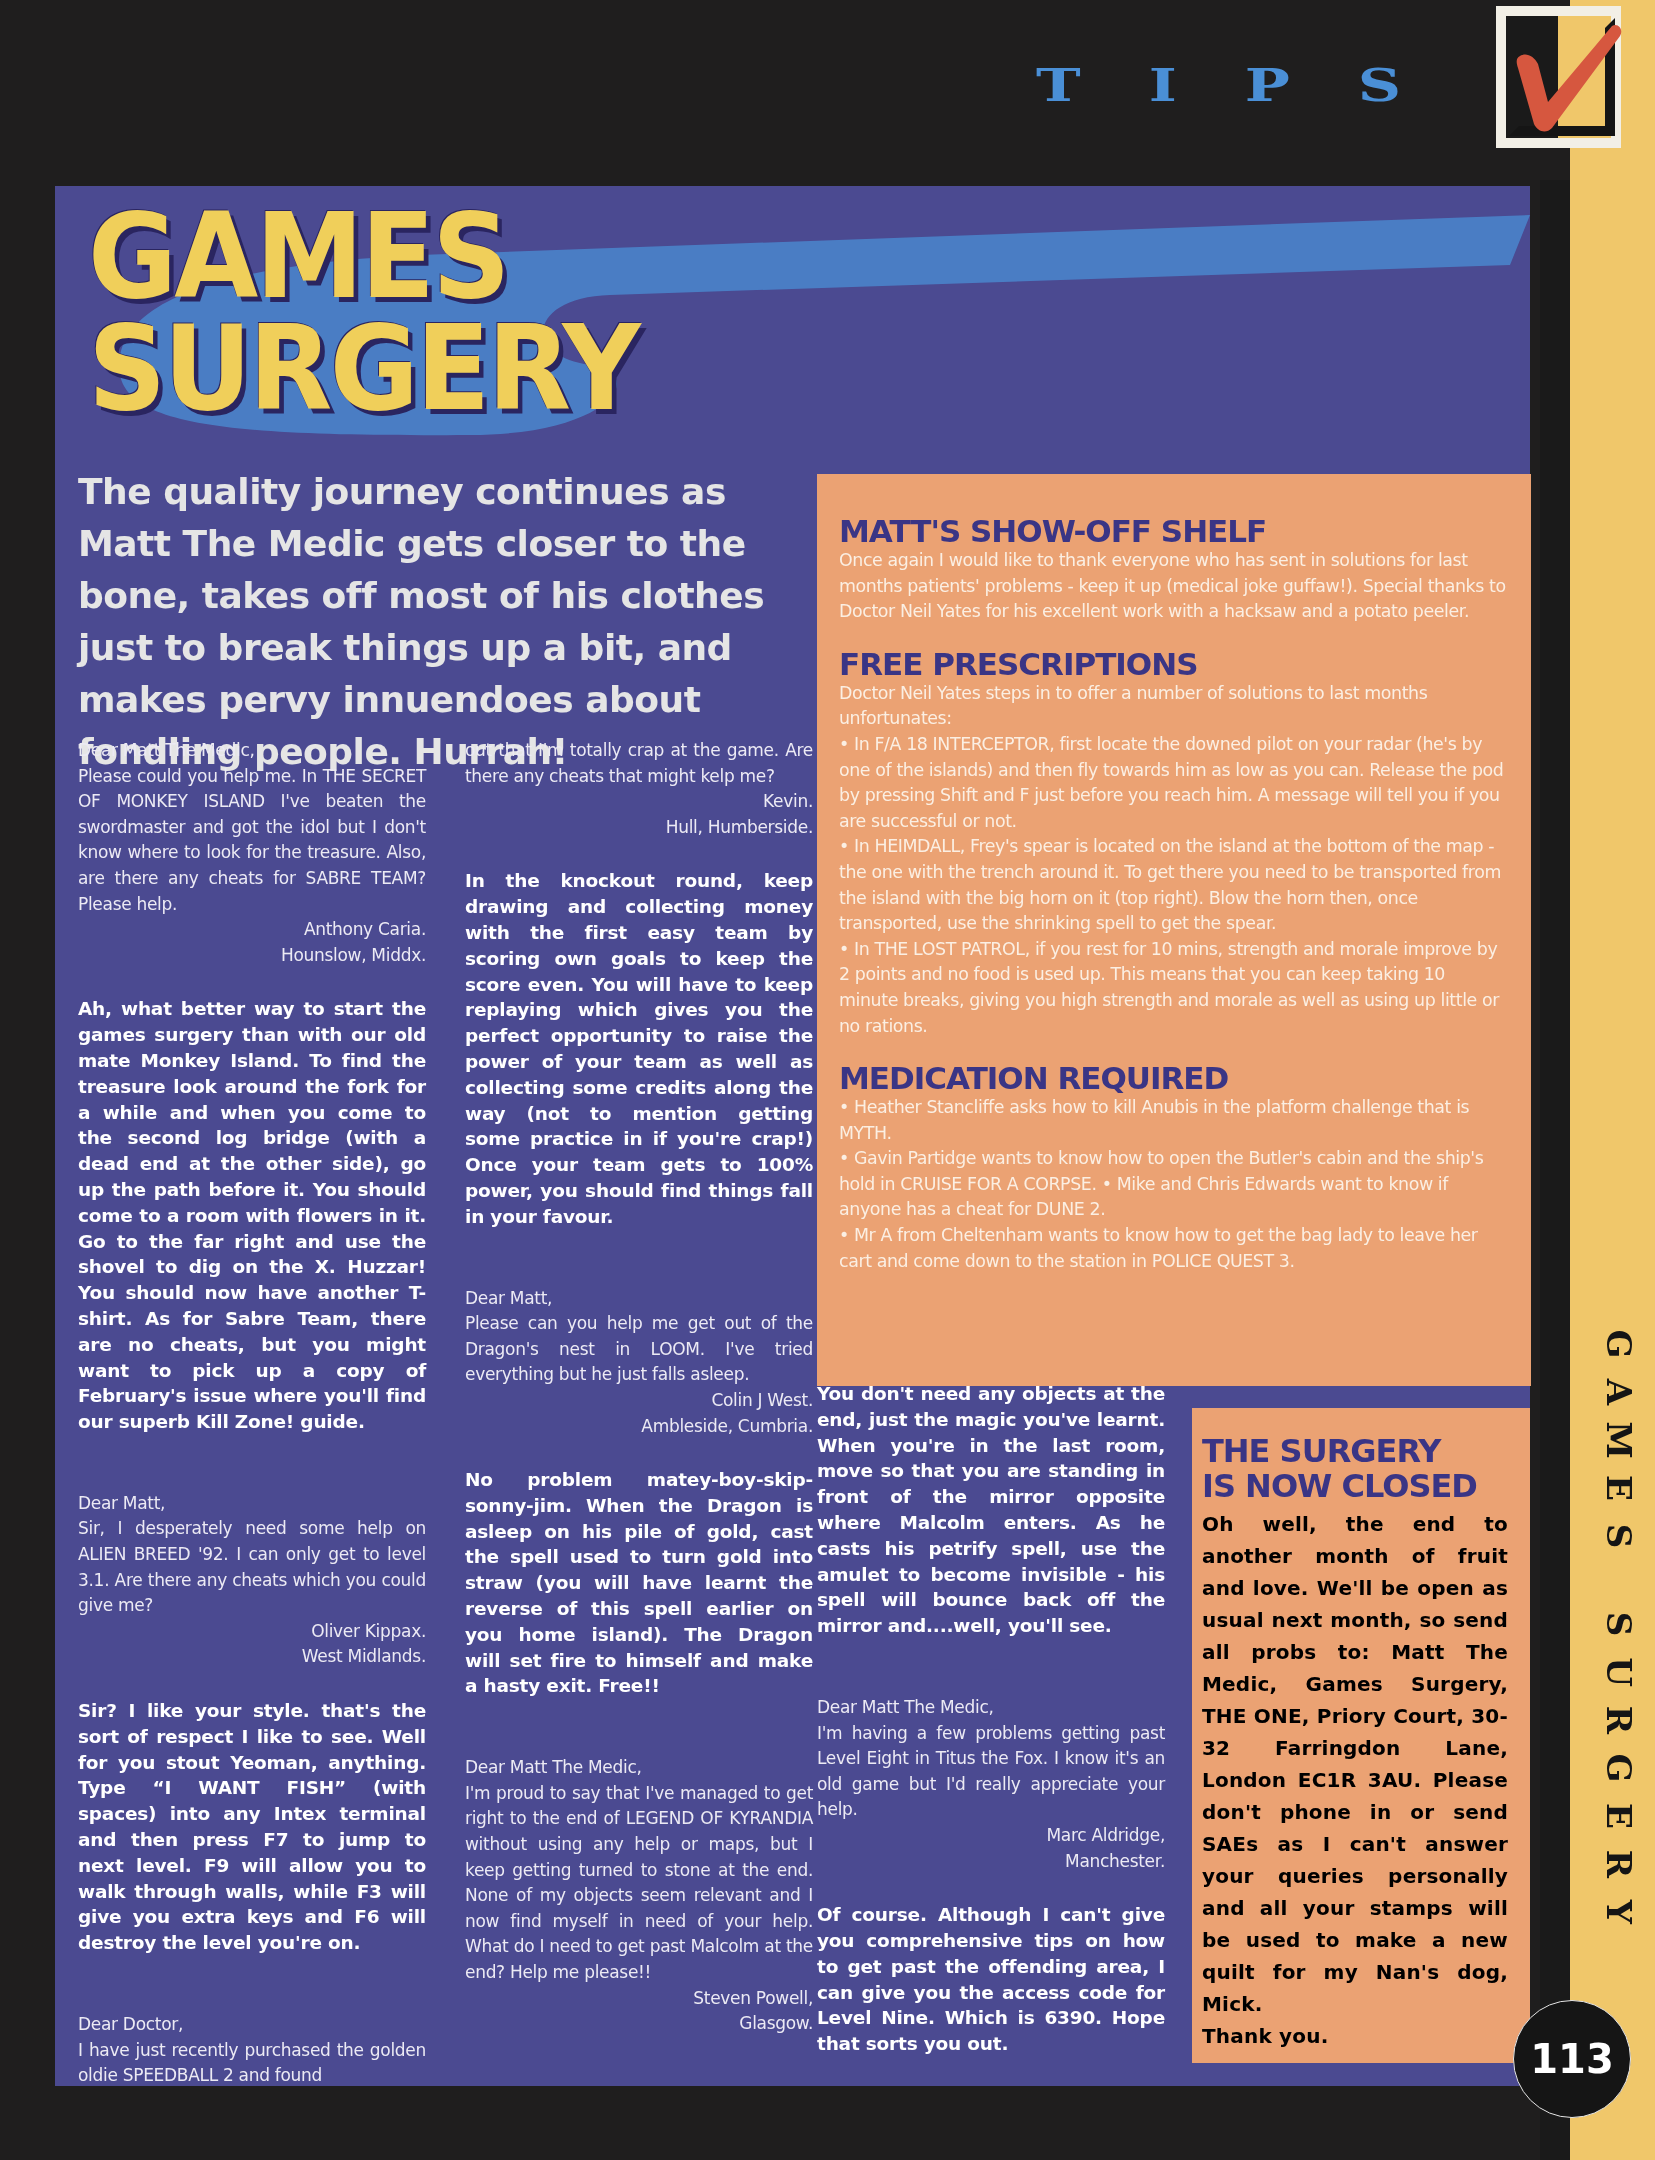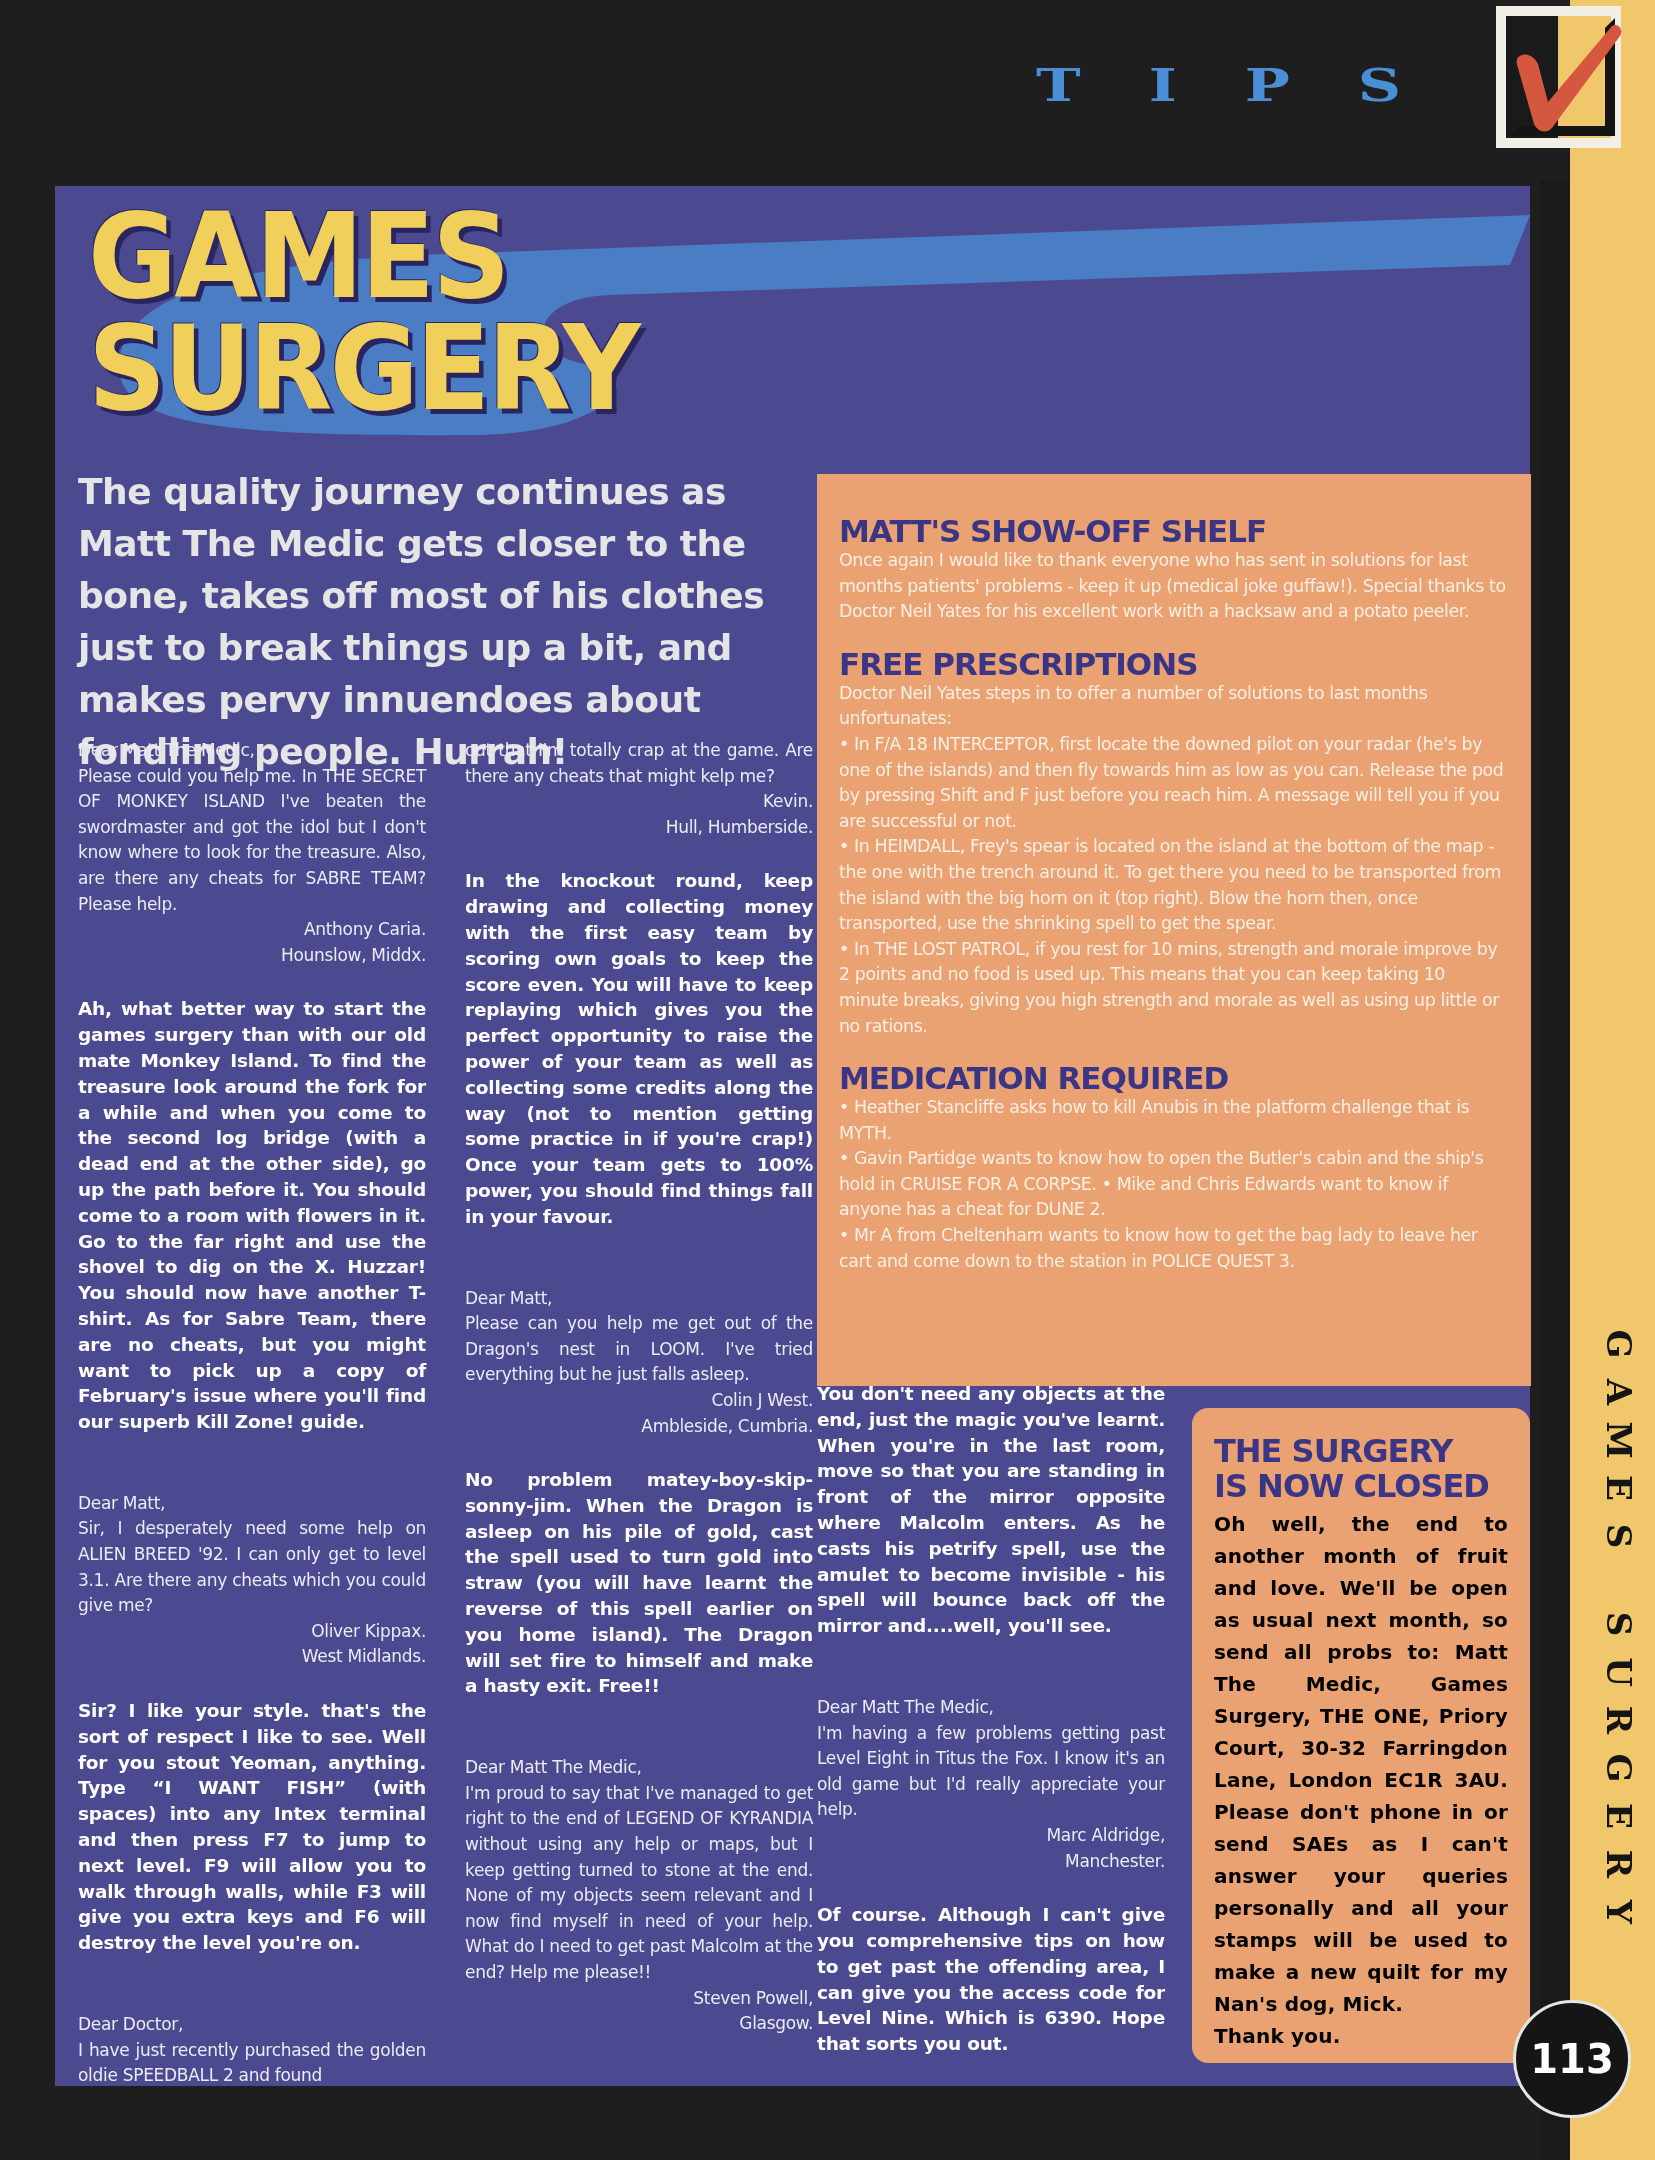--- a/index.html
+++ b/index.html
@@ -86,36 +86,36 @@
     text-align: justify; letter-spacing: -0.2px; color: #ffffff;
   }
   .mb { margin-bottom: 28px; }
   .mb2 { margin-bottom: 56px; }
 
   
   .orange {
     position: absolute; background: #eba273; color: #fbefe3;
   }
   .box-main { left: 817px; top: 474px; width: 714px; height: 912px; padding: 40px 22px 0 22px; }
-  .box-closed { left: 1192px; top: 1408px; width: 338px; height: 655px; padding: 26px 22px 0 22px; border-radius: 16px; }
+  .box-closed { left: 1192px; top: 1408px; width: 338px; height: 655px; padding: 26px 22px 0 10px; }
   .box-head {
     font-family: "DejaVu Sans", sans-serif; font-weight: 900;
     color: #3a3585; font-size: 31px; line-height: 34px; letter-spacing: -1px;
   }
   .box-body { font-size: 17.4px; line-height: 25.6px; letter-spacing: -0.4px; }
   .box-section { margin-bottom: 22px; }
   .box-closed .box-head { font-size: 32px; line-height: 35px; margin-bottom: 4px; }
   .closed-body {
     font-weight: 700; font-size: 20px; line-height: 32px;
     text-align: justify; letter-spacing: 0.2px; color: #000000;
   }
 
   .page-badge {
     position: absolute; left: 1513px; top: 2000px; width: 118px; height: 118px;
-    border-radius: 50%; background: #151515; border: 3px solid #e5e5e5;
+    border-radius: 50%; background: #151515; border: 1px solid #e5e5e5;
     display: flex; align-items: center; justify-content: center;
     color: #ffffff; font-weight: 900; font-size: 40px;
     font-family: "DejaVu Sans", sans-serif;
   }
 </style>
 </head>
 <body>
 
 <div class="side-strip"></div>
 <div class="side-strip-shadow"></div>

